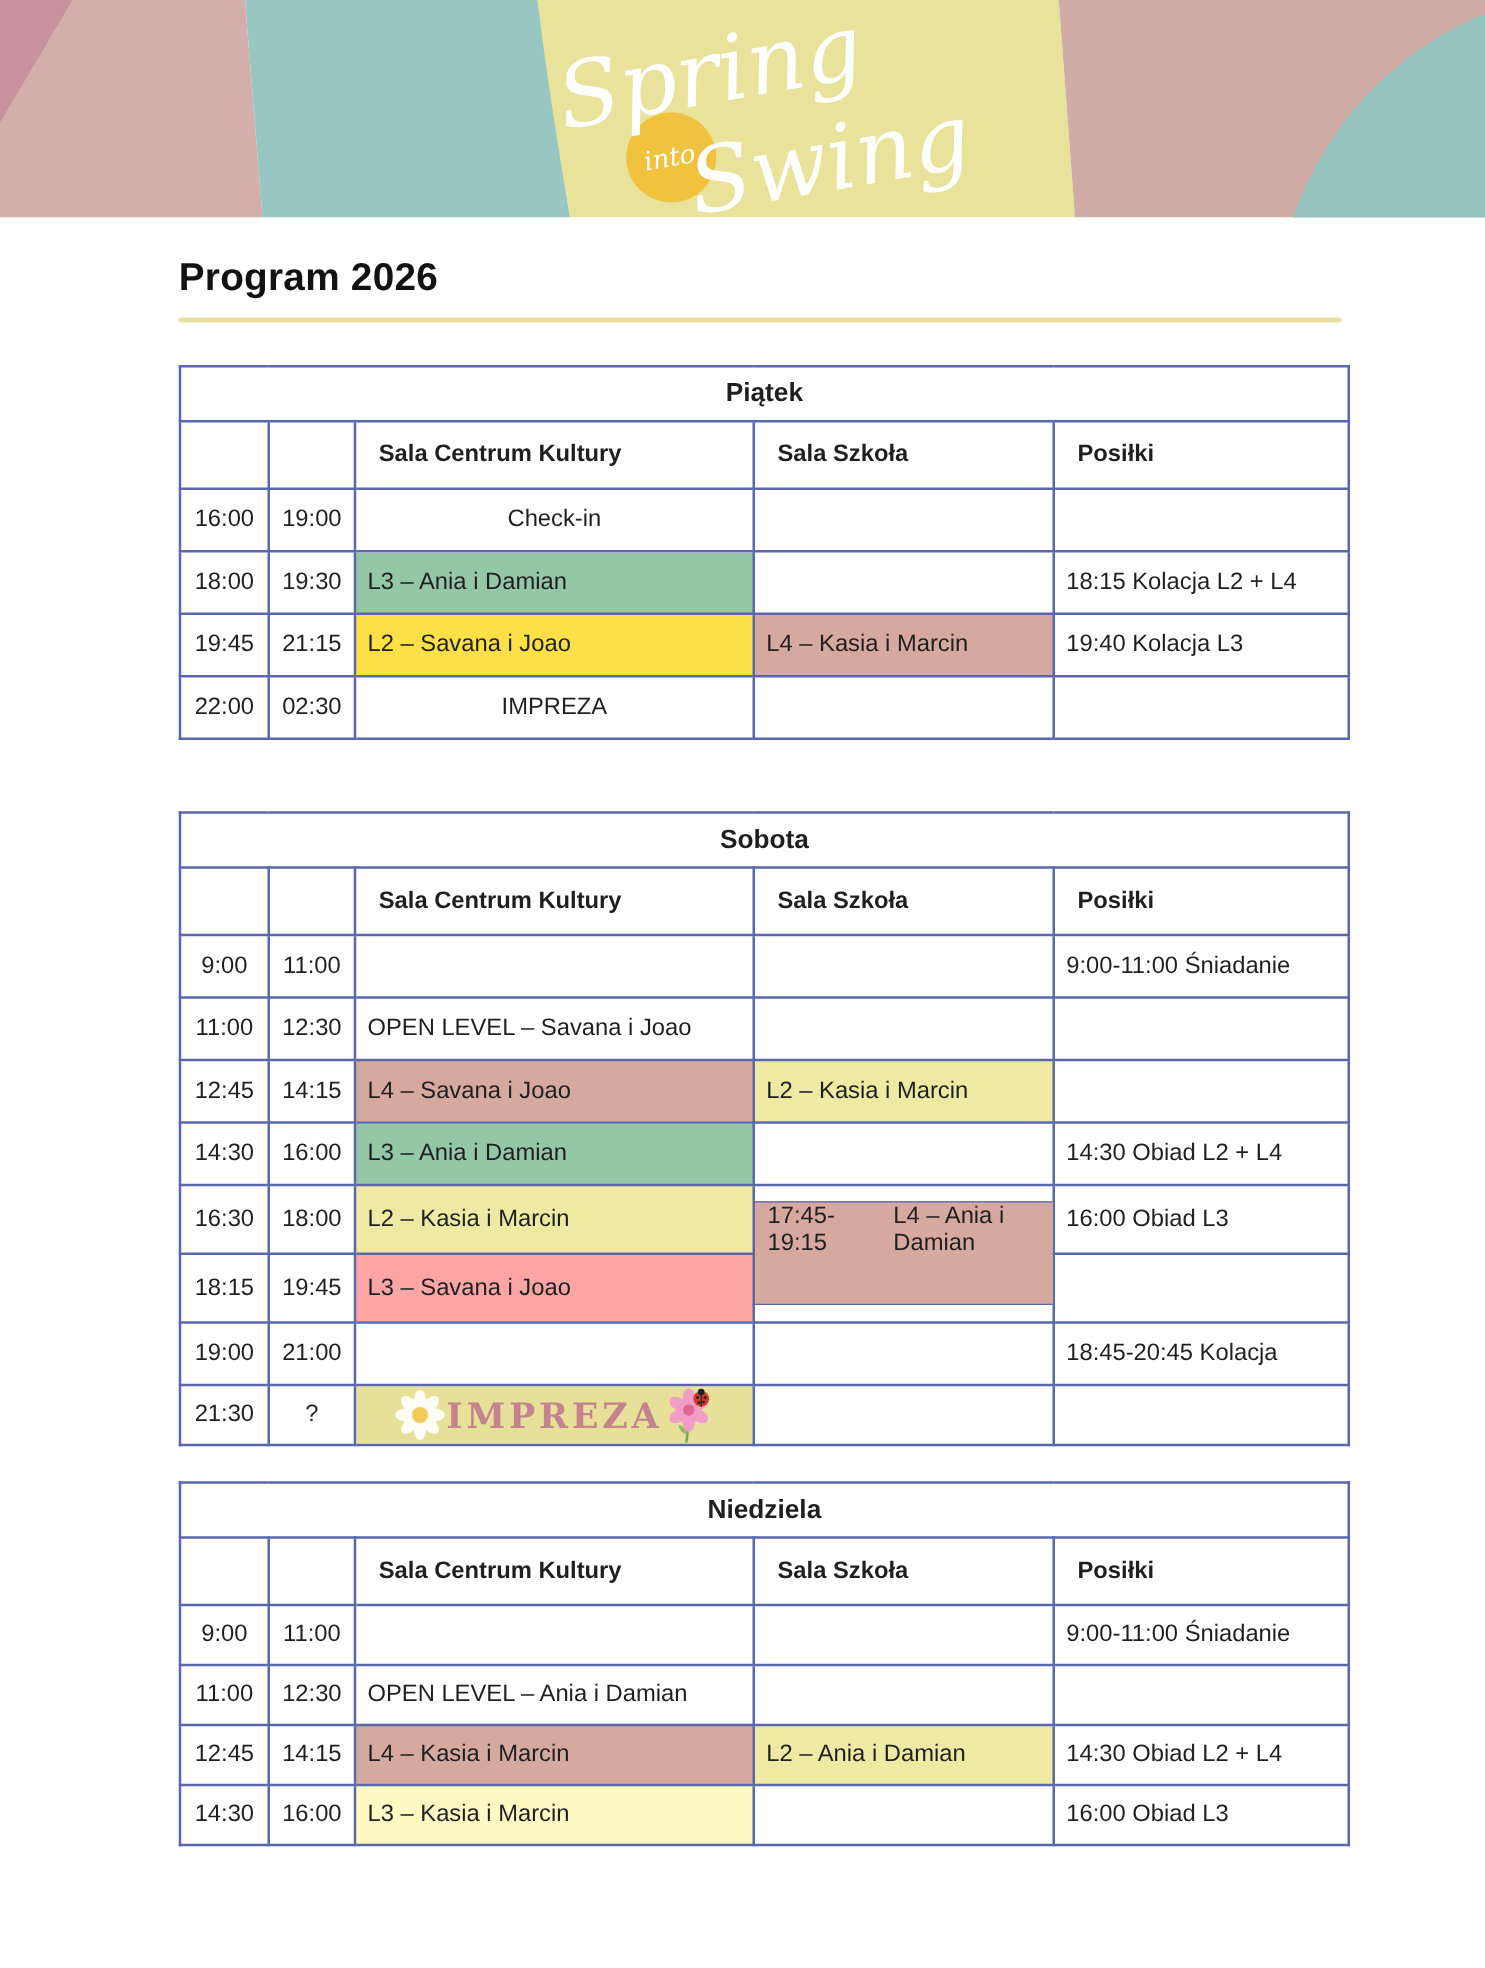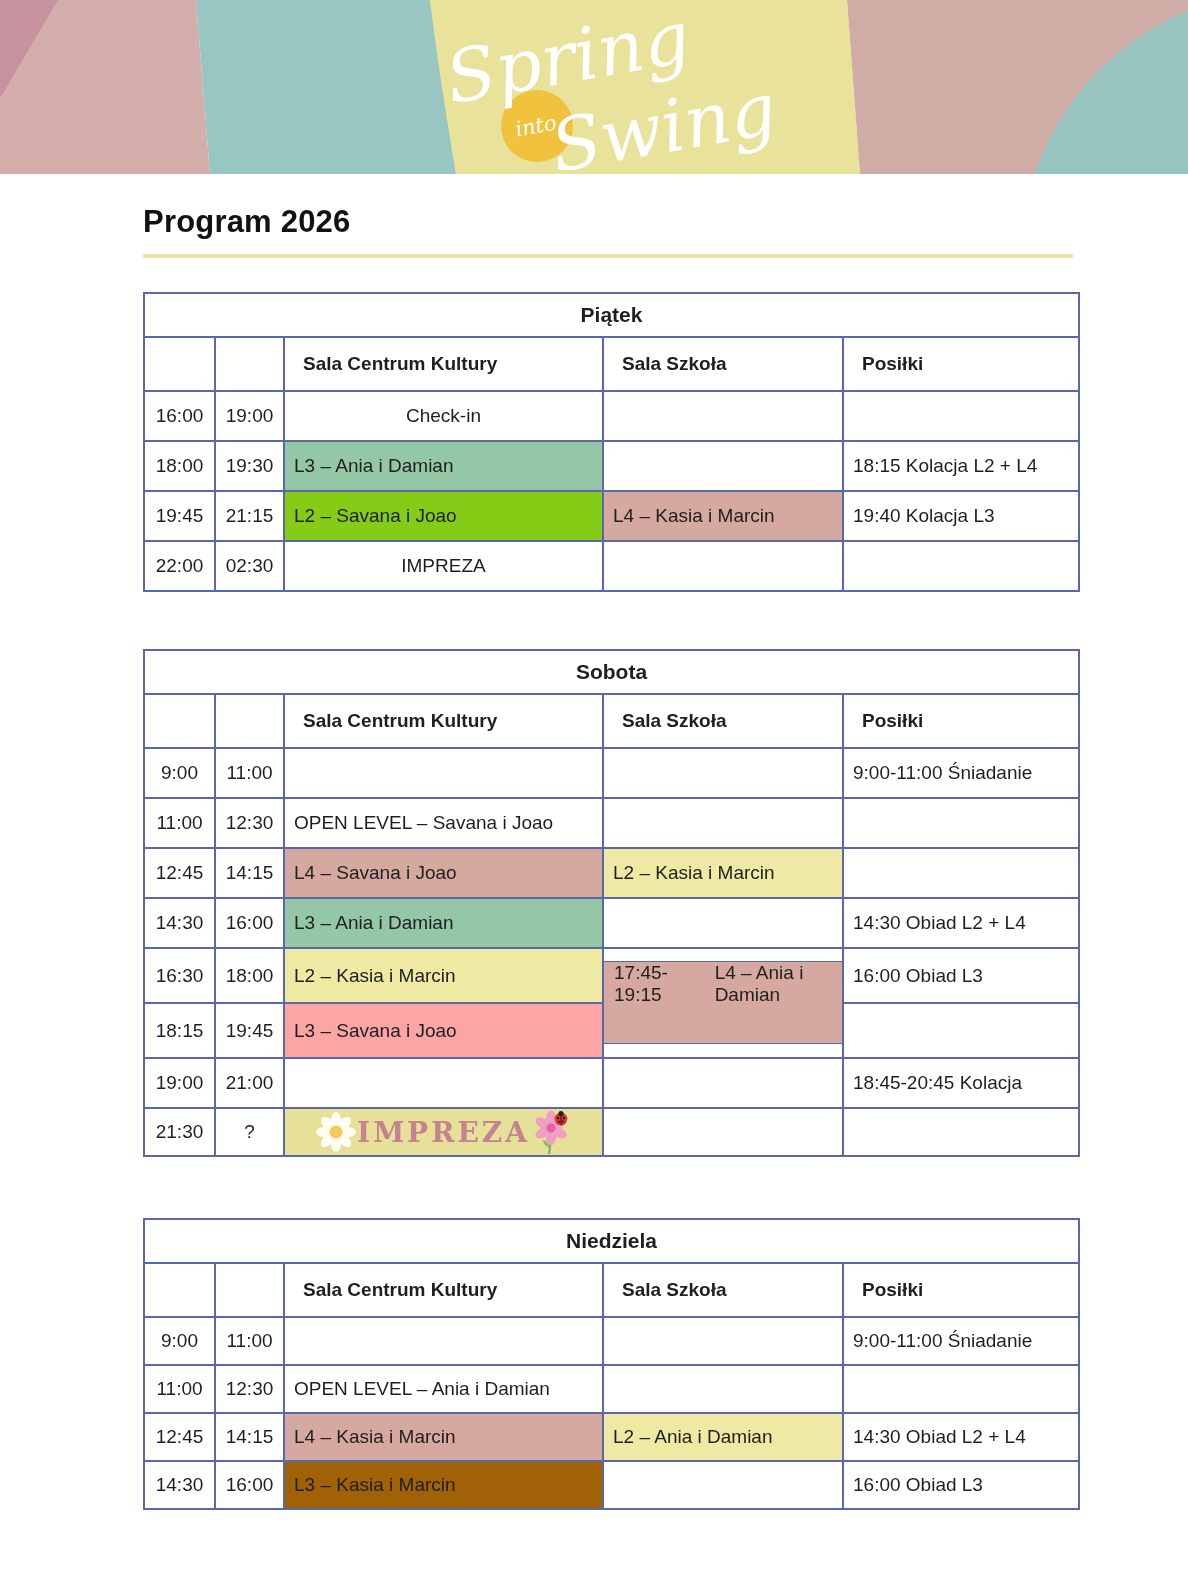--- a/index.html
+++ b/index.html
@@ -26,21 +26,21 @@
     margin:30px 0 0 0;font-size:31px;line-height:36px;font-weight:bold;color:#121212;
     letter-spacing:.2px;
   }
   .divider{margin-top:14px;height:4px;width:930px;background:var(--c-divider);border-radius:2px;}
 
   table.day-table{
     border-collapse:collapse;table-layout:fixed;width:935px;
   }
   .t1{margin-top:34px;}
   .t2{margin-top:57px;}
-  .t3{margin-top:61px;border-radius:20px;}
+  .t3{margin-top:28px;border-radius:20px;}
   .day-table th,.day-table td{
     border:2px solid var(--c-border);
     font-size:19px;color:var(--c-text);vertical-align:middle;overflow:hidden;
   }
   .title-row th{height:44px;font-size:21px;font-weight:bold;text-align:center;padding:0;}
   .header-row th{height:54px;font-size:19px;font-weight:bold;text-align:left;padding:0 4px 0 18px;}
   td.time{text-align:center;padding:0 2px;}
   td.act{text-align:left;padding:0 6px 0 9px;}
   td.act.center{text-align:center;padding:0 4px;}
 
@@ -116,21 +116,21 @@
         <tr style="height: 50px;">
           <td class="time">18:00</td>
           <td class="time">19:30</td>
           <td class="act" style="background: rgb(147, 199, 166);">L3 – Ania i Damian</td>
           <td class="act"></td>
           <td class="act">18:15 Kolacja L2 + L4</td>
         </tr>
         <tr style="height: 50px;">
           <td class="time">19:45</td>
           <td class="time">21:15</td>
-          <td class="act" style="background: #84cc16;">L2 – Savana i Joao</td>
+          <td class="act" style="background: #fde047;">L2 – Savana i Joao</td>
           <td class="act" style="background: rgb(213, 169, 159);">L4 – Kasia i Marcin</td>
           <td class="act">19:40 Kolacja L3</td>
         </tr>
         <tr style="height: 50px;">
           <td class="time">22:00</td>
           <td class="time">02:30</td>
           <td class="act center">IMPREZA</td>
           <td class="act"></td>
           <td class="act"></td>
         </tr>
@@ -292,19 +292,19 @@
         <tr style="height: 48px;">
           <td class="time">12:45</td>
           <td class="time">14:15</td>
           <td class="act" style="background: rgb(213, 169, 159);">L4 – Kasia i Marcin</td>
           <td class="act" style="background: rgb(238, 233, 163);">L2 – Ania i Damian</td>
           <td class="act">14:30 Obiad L2 + L4</td>
         </tr>
         <tr style="height: 48px;">
           <td class="time">14:30</td>
           <td class="time">16:00</td>
-          <td class="act" style="background: #a16207;">L3 – Kasia i Marcin</td>
+          <td class="act" style="background: #fef9c3;">L3 – Kasia i Marcin</td>
           <td class="act"></td>
           <td class="act">16:00 Obiad L3</td>
         </tr>
       </tbody>
   </table>
 </div>
 
 </body></html>

